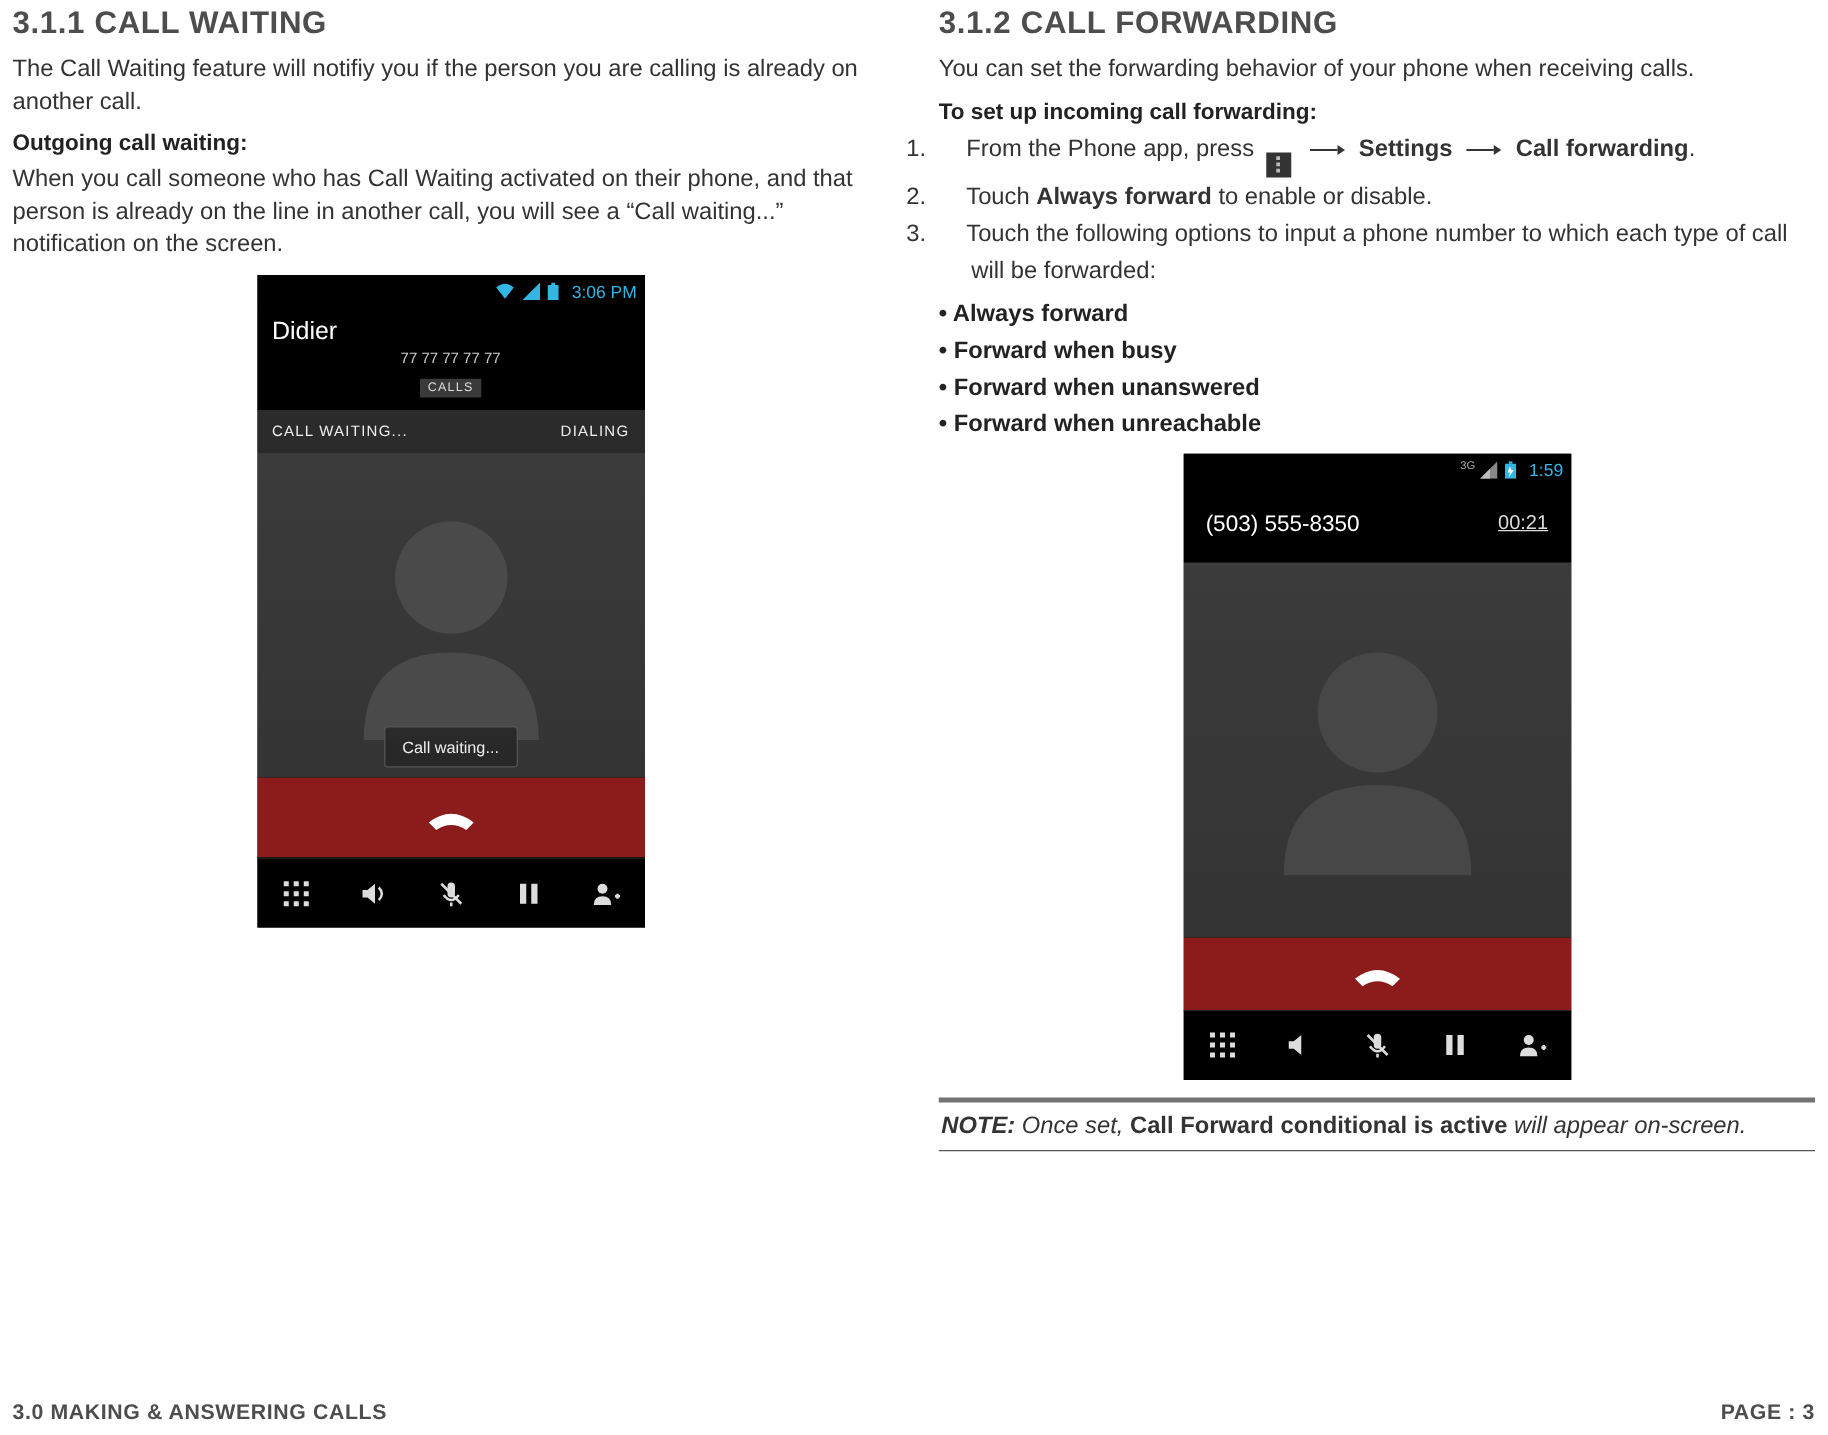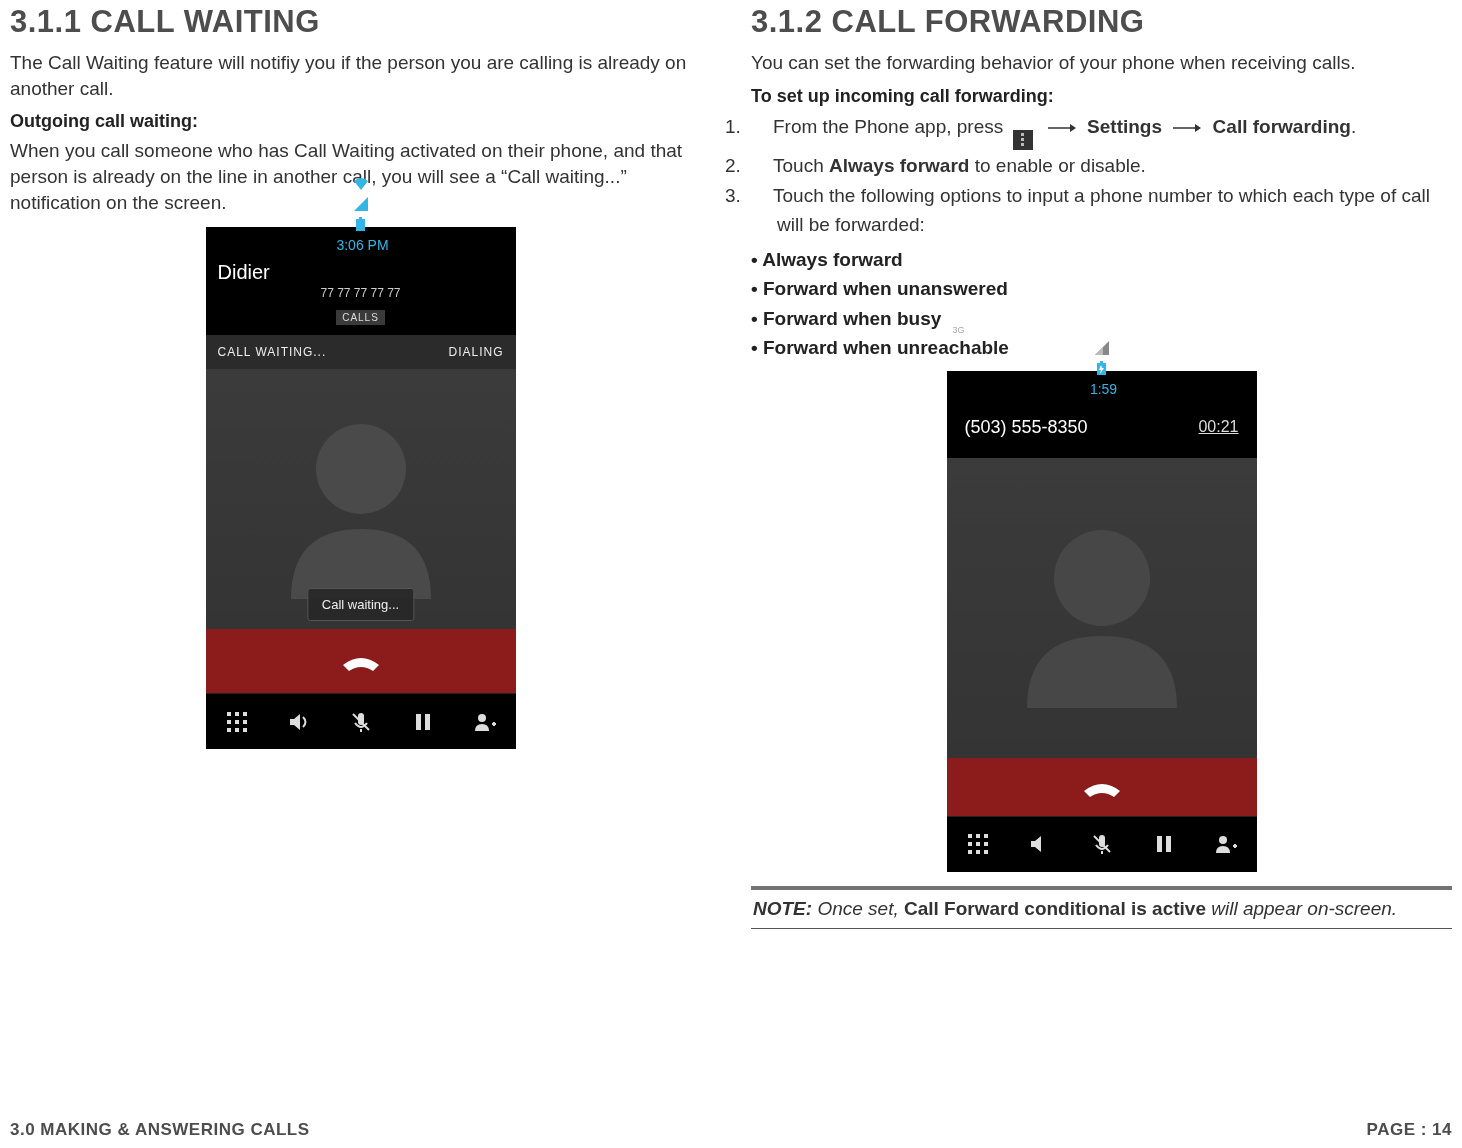--- a/index.html
+++ b/index.html
@@ -17,21 +17,21 @@
     padding-top: 4px;
   }
   .col {
     flex: 1 1 50%;
     min-width: 0;
   }
   h2.section-h {
     font-family: "Arial Narrow", "Helvetica Neue Condensed", Arial, sans-serif;
     font-stretch: condensed;
     font-weight: 700;
-    font-size: 31px;
+    font-size: 25px;
     letter-spacing: 0.5px;
     color: #4d4d4d;
     margin-bottom: 10px;
   }
   p.body {
     font-size: 19px;
     line-height: 1.35;
     color: #333;
     margin-bottom: 10px;
   }
@@ -87,21 +87,20 @@
     background: #000;
   }
   .statusbar {
     height: 26px;
     background: #000;
     display:flex;
     align-items:center;
     justify-content:flex-end;
     padding: 0 6px;
     gap:6px;
-    flex-direction:column;
   }
   .statusbar.holo { color:#33b5e5; }
   .statusbar .time { font-size:14px; font-weight:500; color:#33b5e5; margin-left:4px;}
   .statusbar svg { display:block; }
   .sb-3g { font-size:9px; color:#aaa; margin-right:-2px; align-self:flex-start; margin-top:4px;}
 
   .call-header {
     background:#000;
     padding: 8px 12px 10px 12px;
     color:#fff;
@@ -332,22 +331,22 @@
       <li>
         <span class="num">2.</span><span>Touch </span><span class="bold">Always forward</span><span> to enable or disable.</span>
       </li>
       <li>
         <span class="num">3.</span><span>Touch the following options to input a phone number to which each type of call will be forwarded:</span>
       </li>
     </ol>
 
     <ul class="bullets">
       <li>Always forward</li>
+      <li>Forward when busy</li>
       <li>Forward when unanswered</li>
-      <li>Forward when busy</li>
       <li>Forward when unreachable</li>
     </ul>
 
     <div class="phone phone2">
       <div class="statusbar">
         <span class="sb-3g">3G</span>
         <span>
           <svg width="14" height="14" viewBox="0 0 14 14">
               <path d="M0 14 L14 14 L14 0 Z" fill="#888"></path>
               <path d="M0 14 L8 14 L8 6 Z" fill="#bbb"></path>
@@ -423,14 +422,14 @@
     </div>
 
     <div class="note-box">
       <span class="bold italic">NOTE:</span><span class="italic"> Once set, </span><span class="bold">Call Forward conditional is active</span><span class="italic"> will appear on-screen.</span>
     </div>
   </div>
 </div>
 
 <div class="footer">
   <span>3.0 MAKING &amp; ANSWERING CALLS</span>
-  <span>PAGE : 14</span>
+  <span>PAGE : 3</span>
 </div>
 
 </body></html>

